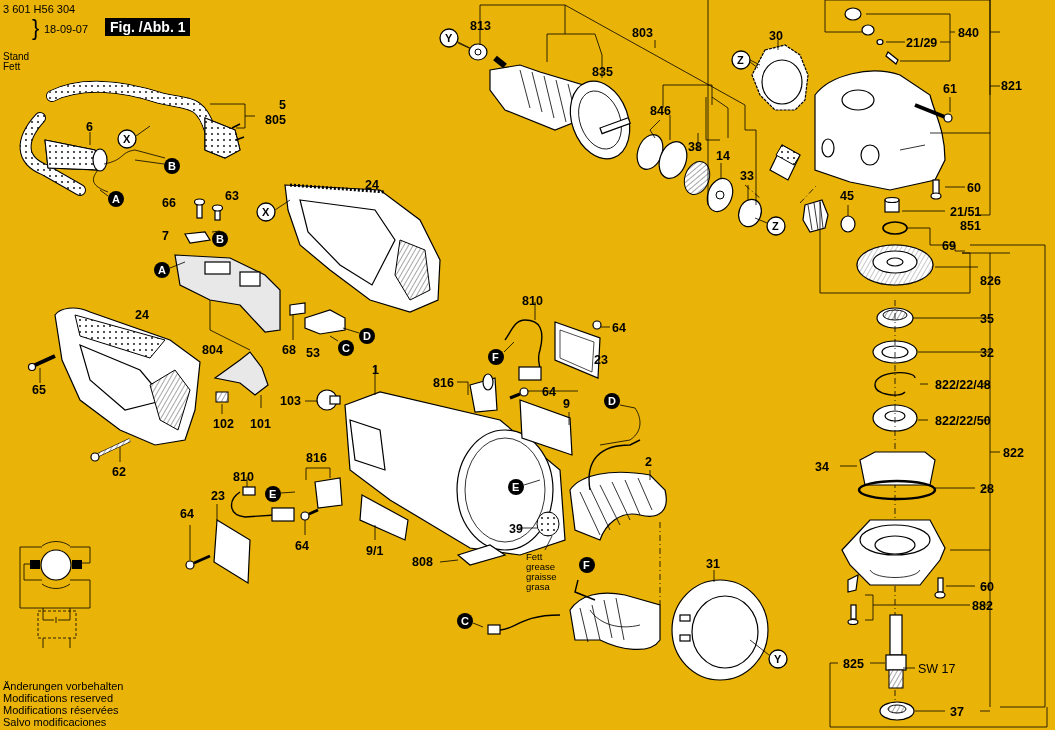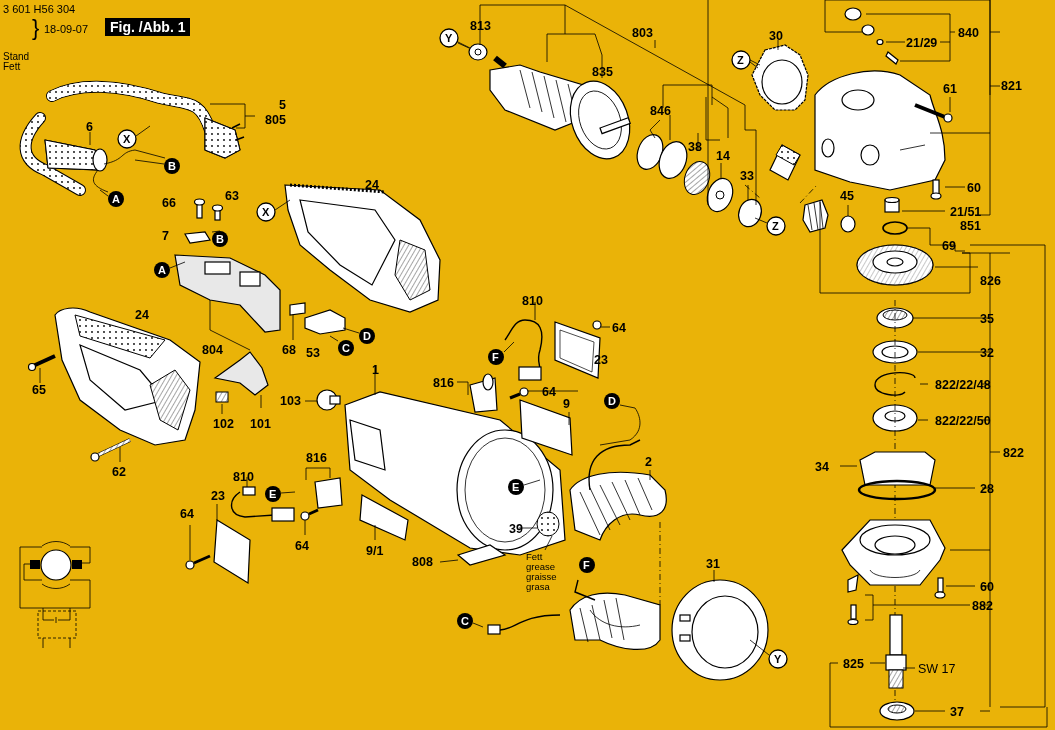--- a/index.html
+++ b/index.html
@@ -535,13 +535,19 @@
           <text class="circ-t" x="737" y="64">Z</text>
         </g>
       <g>
           <circle cx="776" cy="226" r="9" class="circ-w"></circle>
           <text class="circ-t" x="772" y="230">Z</text>
         </g>
     </g>
     <path d="M136,136 L150,126 M275,210 L290,200 M458,42 L470,48 M769,655 L750,640 M750,62 L758,68 M767,223 L755,218" class="thin"></path>
   </svg>
 
+  <div id="footer">
+    <div>Änderungen vorbehalten</div>
+    <div>Modifications reserved</div>
+    <div>Modifications réservées</div>
+    <div>Salvo modificaciones</div>
+  </div>
 </div>
 
 </body></html>

